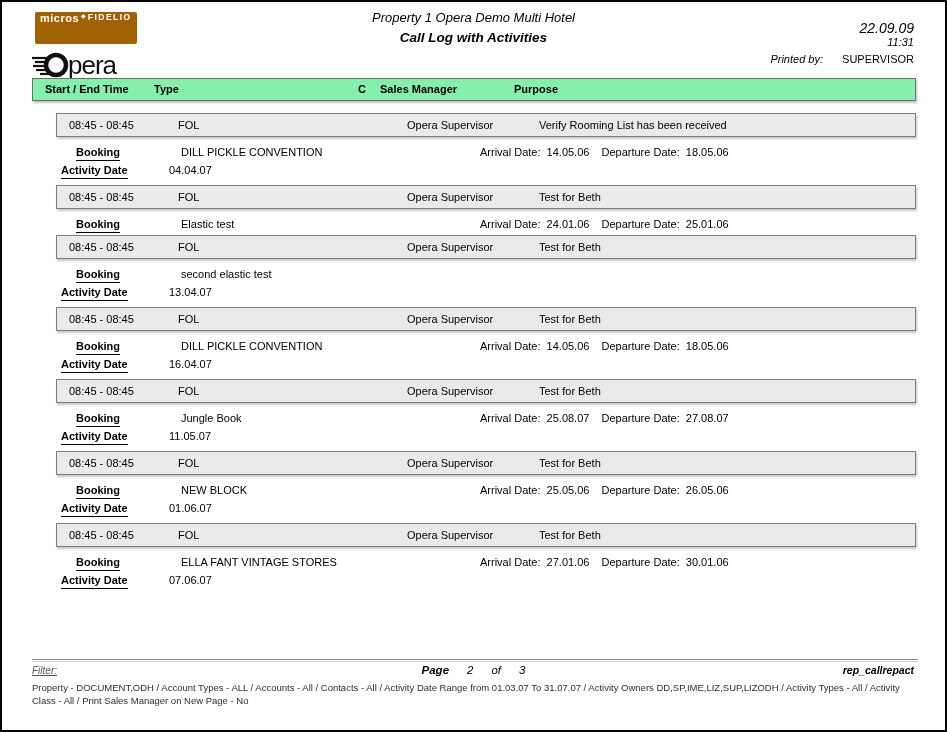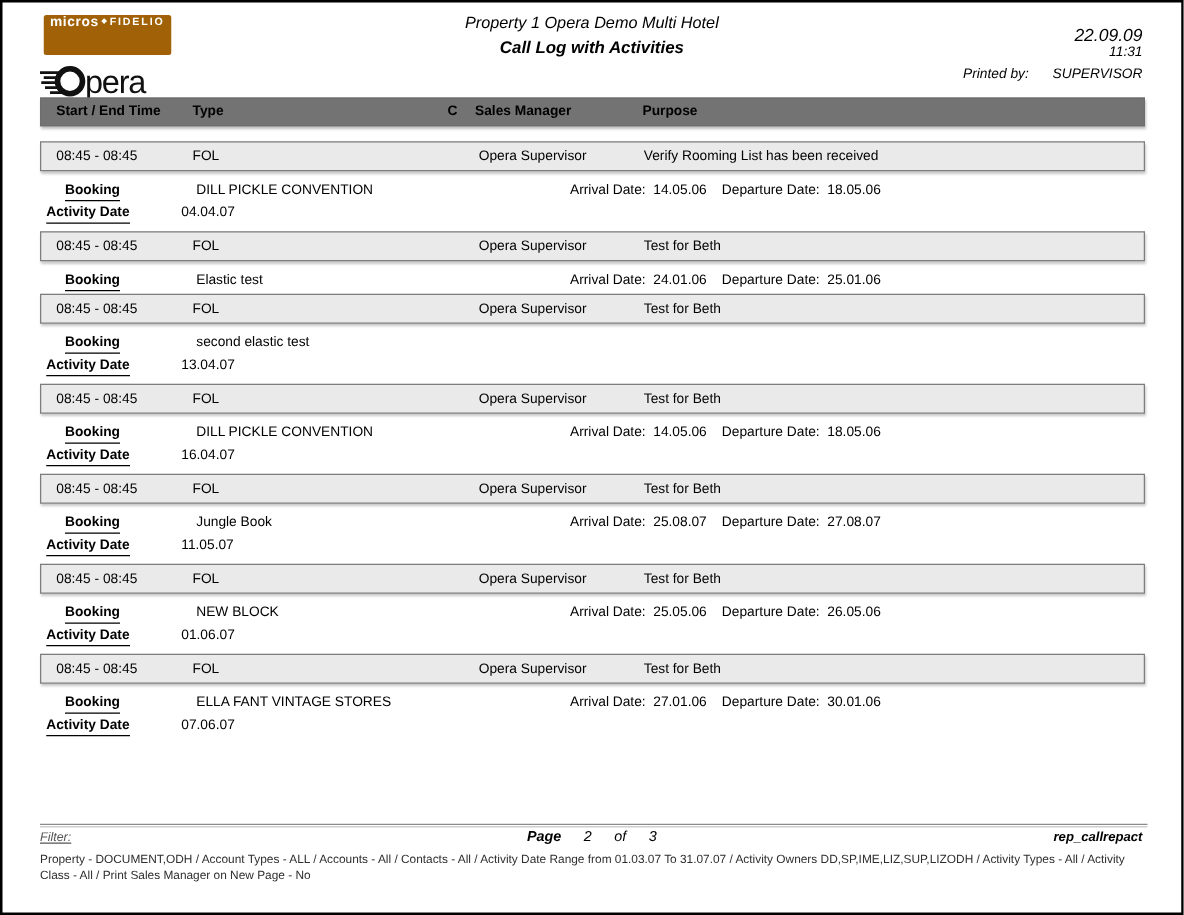--- a/index.html
+++ b/index.html
@@ -35,38 +35,38 @@
     margin-left: -2px; line-height: 30px;
   }
 
   .title-line1 { position: absolute; left: 0; right: 0; top: 8px; text-align: center;
     font-style: italic; font-size: 13px; }
   .title-line2 { position: absolute; left: 0; right: 0; top: 28px; text-align: center;
     font-style: italic; font-weight: bold; font-size: 13.5px; }
   .hdr-date { position: absolute; right: 31px; top: 18px; font-style: italic; font-size: 14px; }
   .hdr-time { position: absolute; right: 31px; top: 34px; font-style: italic; font-size: 11px; }
   .hdr-printedby-label { position: absolute; right: 122px; top: 51px; font-style: italic; font-size: 11px; }
-  .hdr-printedby-value { position: absolute; right: 31px; top: 51px; font-style: italic; font-size: 11px; }
+  .hdr-printedby-value { position: absolute; right: 31px; top: 51px; font-size: 11px; }
 
   
   .report-body { position: absolute; left: 30px; top: 76px; width: 884px; }
   .thead {
     position: relative; height: 23px; line-height: 21px;
     border: 1px solid #6e6e6e;
     box-shadow: 1px 2px 2px rgba(0,0,0,.25);
-    font-weight: bold; font-size: 11px; background: #737373;
+    font-weight: bold; font-size: 11px; background: #86efac;
   }
   .thead span { position: absolute; top: 0; white-space: nowrap; }
   .col-time   { left: 12px; }
   .col-type   { left: 121px; }
   .col-c      { left: 325px; }
   .col-mgr    { left: 347px; }
   .col-purp   { left: 481px; }
 
-  .entries { margin-top: 12px; }
+  .entries { margin-top: 12px; margin-left: 24px; }
   .entry { margin-bottom: 8px; }
   .entry.no-activity { margin-bottom: 4px; }
 
   .gray-row {
     position: relative; height: 24px; line-height: 22px;
     background: #eaeaea;
     border: 1px solid #7d7d7d;
     box-shadow: 1px 2px 2px rgba(0,0,0,.22);
     font-size: 11px;
   }

